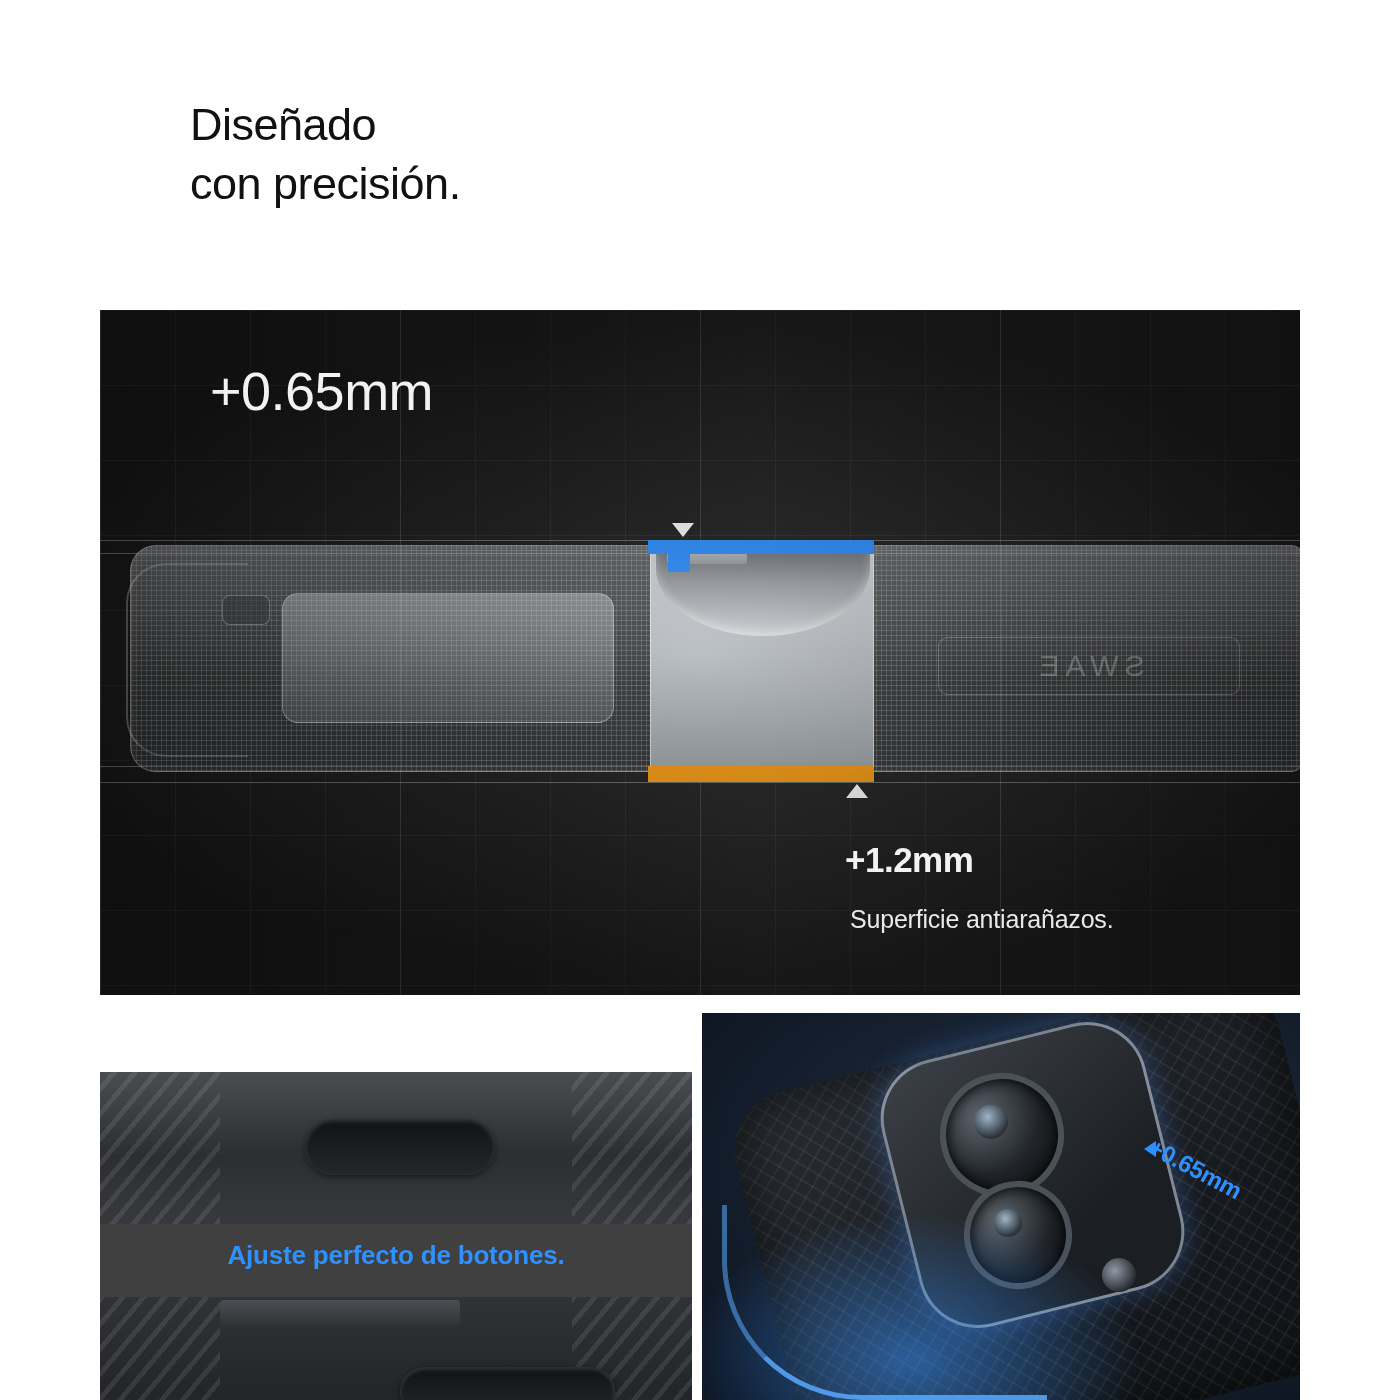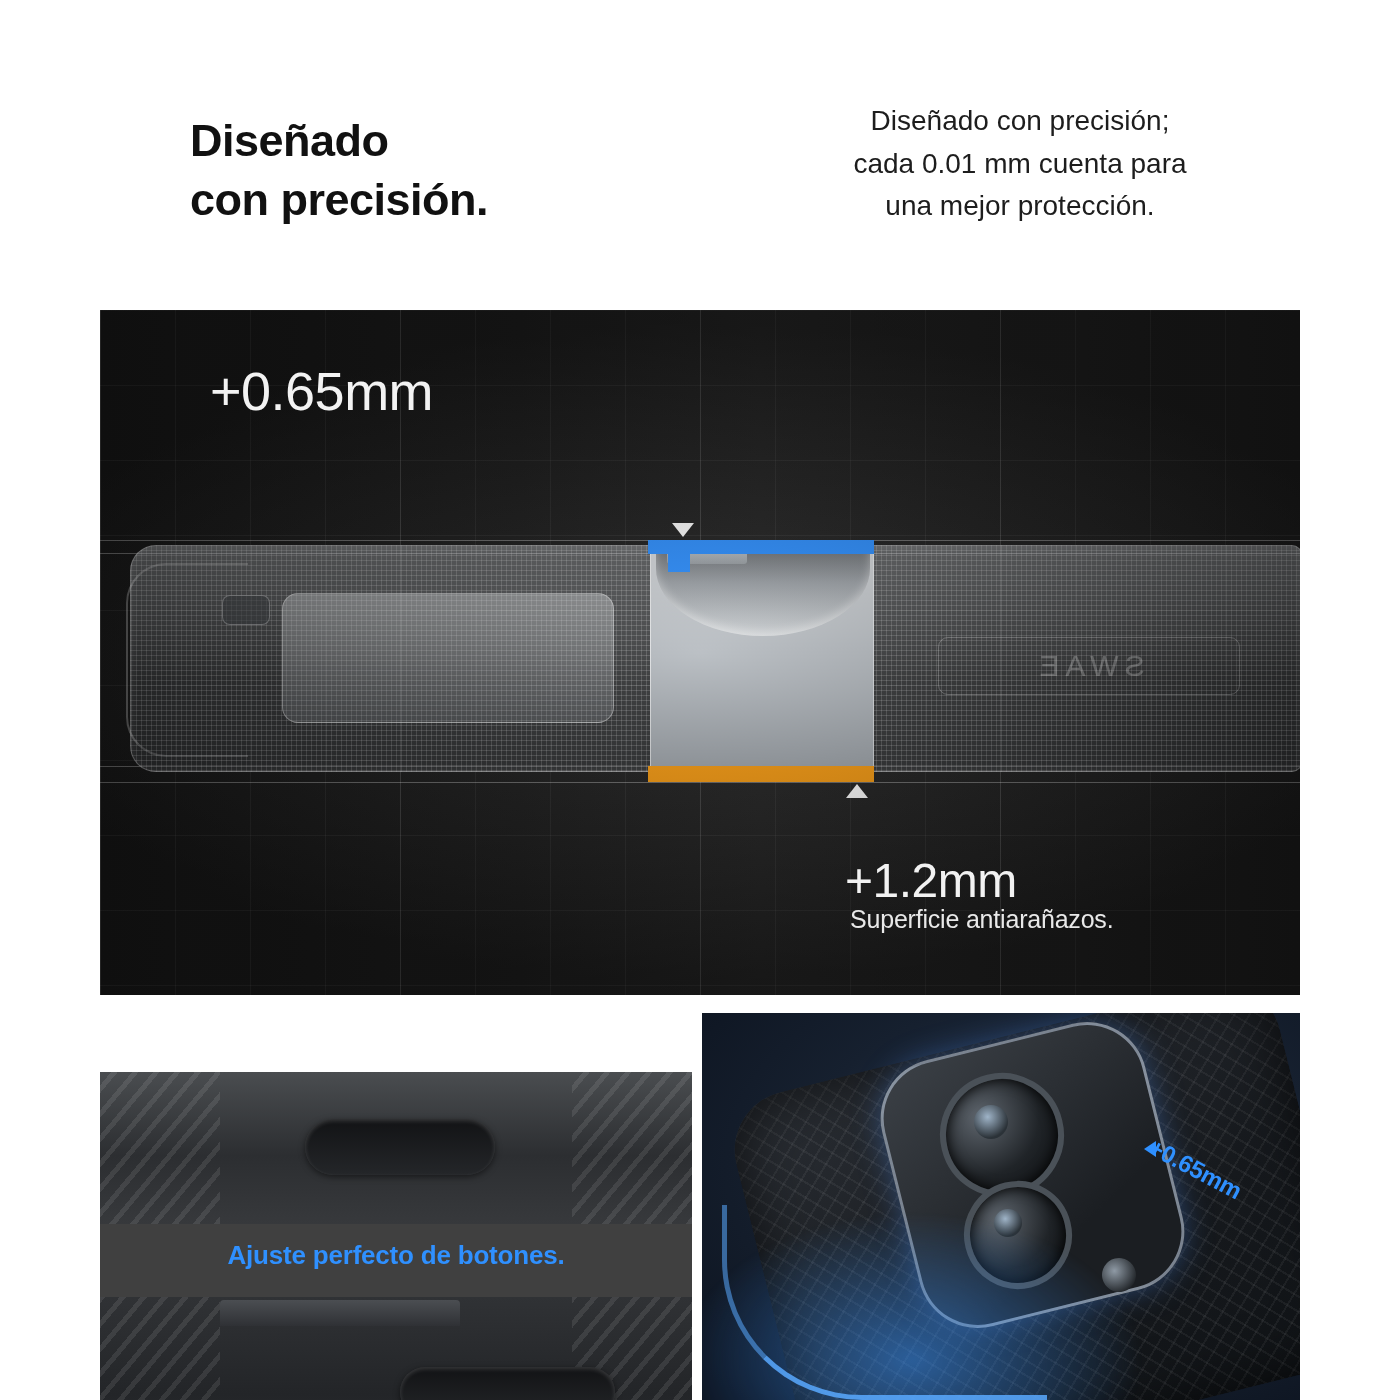--- a/index.html
+++ b/index.html
@@ -23,26 +23,25 @@
     left: 0;
     width: 1400px;
     height: 300px;
   }
   .headline {
     position: absolute;
     left: 190px;
     top: 95px;
     width: 520px;
     font-size: 45px;
-    font-weight: bold;
+    font-weight: normal;
     line-height: 1.32;
     letter-spacing: -0.5px;
     color: #111111;
     white-space: pre-line;
-    margin-top: 16px;
   }
   .subcopy {
     position: absolute;
     left: 770px;
     top: 100px;
     width: 500px;
     font-size: 28px;
     line-height: 1.52;
     color: #1d1d1d;
     text-align: center;
@@ -100,23 +99,23 @@
     top: 135px;
     font-size: 25px;
     color: #e9e9e9;
     letter-spacing: -0.2px;
   }
   .hero-caption-1 .hl { color: #2f90ff; font-weight: bold; }
 
   .hero-measure-2 {
     position: absolute;
     left: 745px;
-    top: 543px;
-    font-size: 48px;
-    font-weight: 400;
+    top: 530px;
+    font-size: 35px;
+    font-weight: 700;
     color: #f2f2f2;
     letter-spacing: -0.5px;
   }
   .hero-caption-2 {
     position: absolute;
     left: 750px;
     top: 595px;
     font-size: 25px;
     color: #e9e9e9;
     letter-spacing: -0.2px;
@@ -443,23 +442,20 @@
     border-radius: 0 0 0 140px;
     filter: blur(0.5px);
   }
 </style>
 </head>
 <body>
 
 <div class="header">
   <div class="headline">Diseñado
 con precisión.</div>
-  <div class="subcopy">Diseñado con precisión;
-cada 0.01 mm cuenta para
-una  mejor protección.</div>
 </div>
 
 <div class="hero">
   <div class="grid"></div>
   <div class="grid-strong"></div>
 
   <div class="ref-line" style="top:230px;"></div>
   <div class="ref-line" style="top:243px;"></div>
   <div class="ref-line" style="top:456px;"></div>
   <div class="ref-line" style="top:472px;"></div>

